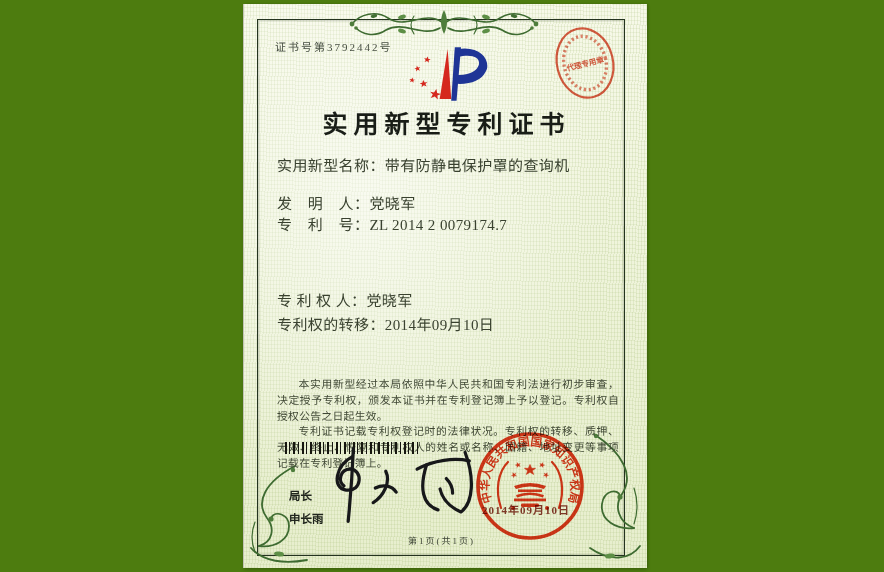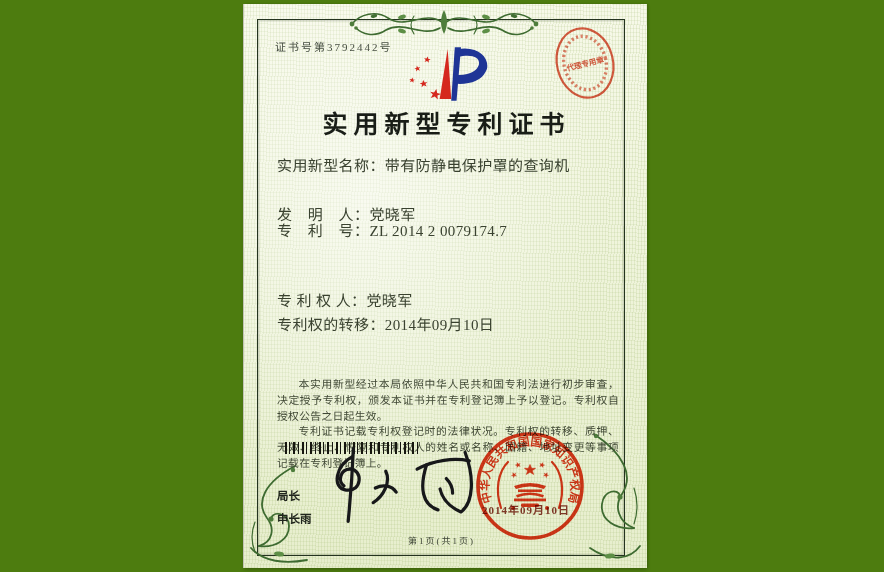--- a/index.html
+++ b/index.html
@@ -12,30 +12,30 @@
            repeating-linear-gradient(2deg, rgba(148,176,96,.13) 0 1px, rgba(0,0,0,0) 1px 4px),
            linear-gradient(180deg,#f7f9e9 0%,#eff4db 45%,#e7eecd 100%);
          box-shadow:-1px 0 0 #c2c4b4, 1px 0 2px rgba(0,0,0,.14), 0 2px 4px rgba(0,0,0,.18);}
   .frame{position:absolute;left:13px;top:15px;width:366px;height:535px;
          border:1.5px solid #24331f;box-shadow:inset 0 0 0 1.5px rgba(36,51,31,.16);}
   .cert-no{position:absolute;left:31px;top:34px;font-size:11px;letter-spacing:2px;color:#474f42;}
   .logo{position:absolute;left:158px;top:38px;width:86px;height:64px;}
   .title{position:absolute;left:13px;width:373px;top:100px;text-align:center;
          font-size:25px;font-weight:bold;letter-spacing:6px;text-indent:6px;color:#191d17;}
   .field{position:absolute;left:33px;font-size:15px;color:#39412f;letter-spacing:.4px;white-space:nowrap;}
-  .f0{top:150px}.f1{top:199px}.f2{top:215px}.f3{top:247px}.f4{top:285px}.f5{top:309px}
+  .f0{top:150px}.f1{top:188px}.f2{top:209px}.f3{top:247px}.f4{top:285px}.f5{top:309px}
   .body-text{position:absolute;left:33px;top:327px;width:342px;font-size:10.8px;line-height:15.8px;
          color:#3f4734;text-align:justify;letter-spacing:.3px;margin-top:46px;}
   .body-text p{margin:0;text-indent:2em;}
   .barcode{position:absolute;left:41px;top:438px;width:134px;height:12px;
          background:repeating-linear-gradient(90deg,#16160f 0 2px,transparent 2px 4px,
            #16160f 4px 5px,transparent 5px 8px,#16160f 8px 10px,transparent 10px 13px,
            #16160f 13px 14px,transparent 14px 17px);}
   .officer{position:absolute;left:33px;top:481px;font-size:11.5px;font-weight:bold;color:#20251d;
-         font-family:"Liberation Sans","DejaVu Sans",sans-serif;line-height:23px;}
+         font-family:"Liberation Sans","DejaVu Sans",sans-serif;line-height:23px;padding-left:12px;}
   .signature{position:absolute;left:76px;top:438px;width:190px;height:94px;}
   .seal-date{position:absolute;left:238px;top:497px;font-size:11px;font-weight:bold;
          color:#7d3726;letter-spacing:1px;white-space:nowrap;}
   .big-seal{position:absolute;left:230px;top:426px;width:112px;height:112px;mix-blend-mode:multiply;}
   .agency-seal{position:absolute;left:305px;top:18px;width:72px;height:82px;
          transform:rotate(-14deg);opacity:.88;mix-blend-mode:multiply;}
   .page-footer{position:absolute;left:13px;width:369px;top:530px;text-align:center;
          font-size:9px;letter-spacing:2px;color:#3c4335;}
   .orn{position:absolute;pointer-events:none;}
   .orn-top{left:100px;top:0;width:200px;height:40px;}

